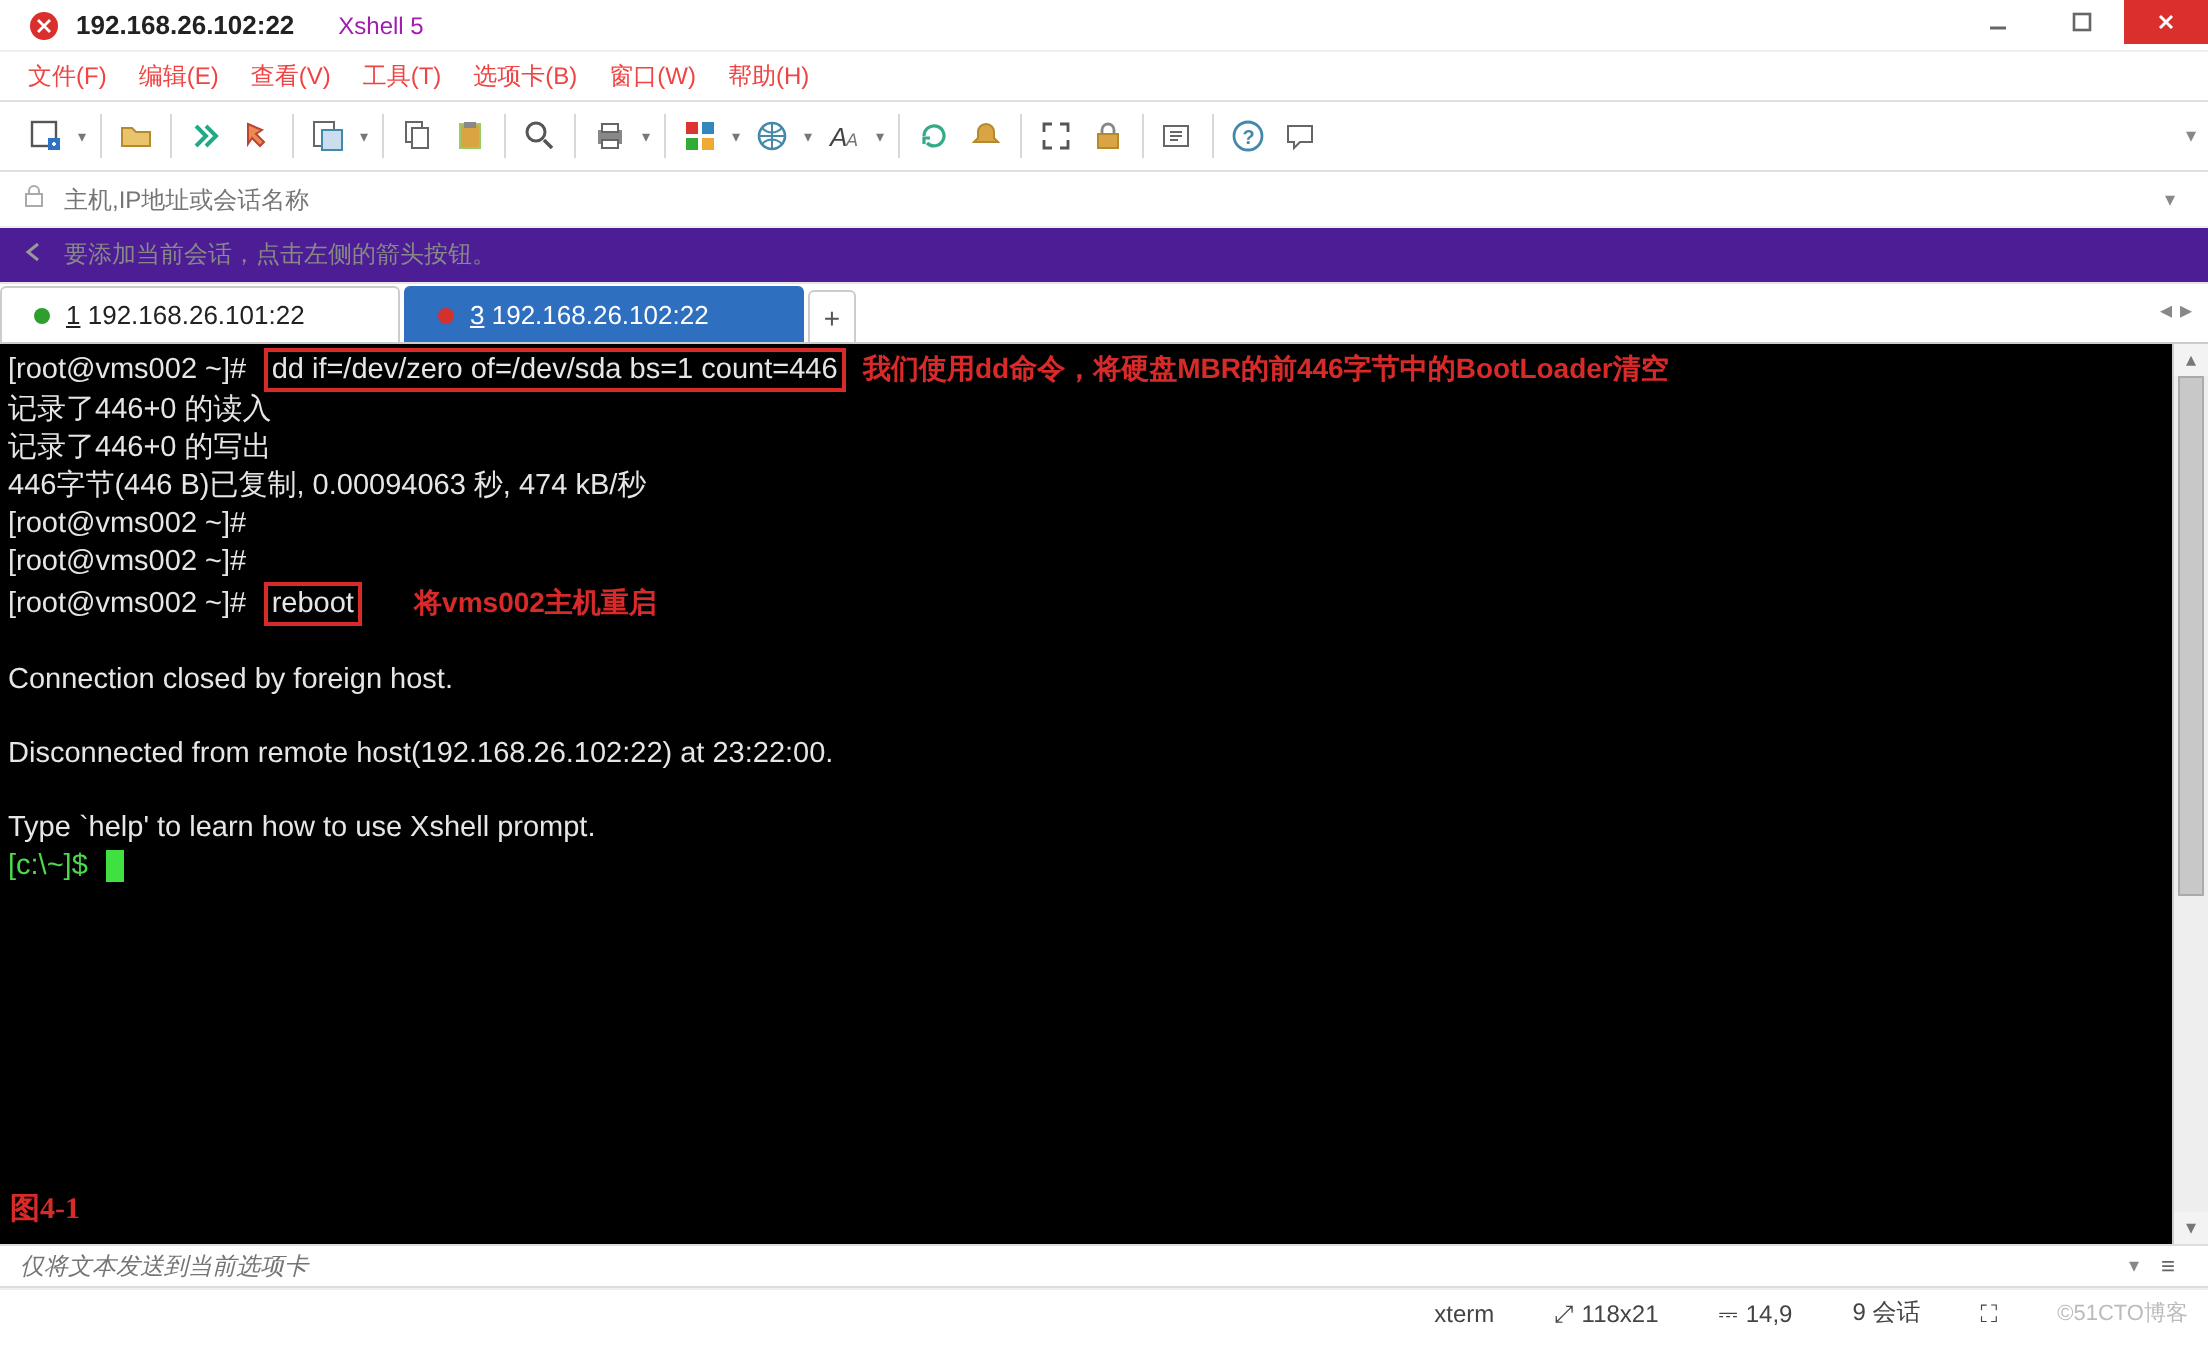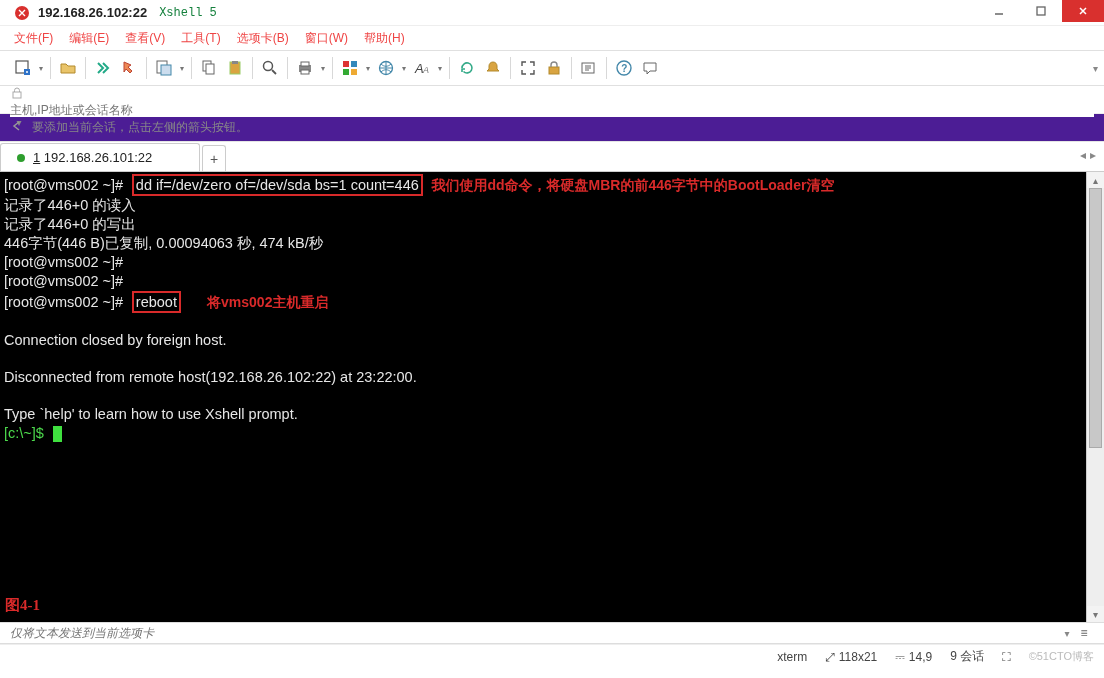--- a/index.html
+++ b/index.html
@@ -2,37 +2,37 @@
 <html><head>
 <meta charset="utf-8">
 <style>
   * { margin:0; padding:0; box-sizing:border-box; font-family:"Microsoft YaHei","Segoe UI",Arial,sans-serif; }
   body { width:1104px; height:678px; background:#fff; overflow:hidden; font-size:12px; }
   
   .titlebar { height:26px; display:flex; align-items:center; border-bottom:1px solid #eee; position:relative; }
   .app-icon { width:16px; height:16px; margin:0 8px 0 14px; }
   .app-icon svg { width:100%; height:100%; }
   .title-text { font-weight:bold; font-size:13px; color:#222; }
-  .title-sub { margin-left:12px; color:#15803d; font-size:12px;font-family:Liberation Mono, monospace; }
+  .title-sub { margin-left:22px; color:#a21caf; font-size:12px; }
   .win-controls { position:absolute; right:0; top:0; display:flex; }
   .win-btn { width:42px; height:22px; display:flex; align-items:center; justify-content:center; color:#666; }
   .win-close { background:#d9302e; color:#fff; }
   
   .menubar { height:24px; display:flex; align-items:center; padding:0 14px; gap:16px; font-size:12px; color:#ef4444; }
   .menubar span { cursor:default; }
   
   .toolbar { height:36px; border-top:1px solid #e0e0e0; border-bottom:1px solid #e0e0e0; display:flex; align-items:center; padding:0 10px; position:relative; }
   .tool-btn { width:26px; height:26px; display:flex; align-items:center; justify-content:center; color:#444; position:relative; }
   .tool-btn svg { width:18px; height:18px; }
   .tool-group { display:flex; align-items:center; }
   .drop { width:10px; display:flex; align-items:center; justify-content:center; color:#777; font-size:8px; }
   .sep { width:1px; height:22px; background:#d8d8d8; margin:0 4px; }
   .toolbar-chev { position:absolute; right:6px; color:#888; font-size:10px; }
   
-  .addrbar { height:28px; display:flex; padding:0 10px; border-bottom:1px solid #eee;flex-direction:column; }
+  .addrbar { height:28px; display:flex; align-items:center; padding:0 10px; border-bottom:1px solid #eee; }
   .addrbar .lock { width:18px; color:#888; margin-right:4px; }
   .addr-input { flex:1; border:none; outline:none; font-size:12px; color:#888; }
   .addr-end { width:18px; color:#888; text-align:center; font-size:10px; }
   
   .hintbar { height:28px; display:flex; align-items:center; padding:0 10px; background:#4c1d95; border-bottom:1px solid #e5e5e5; color:#888; font-size:12px; }
   .hintbar .arrow { width:18px; margin-right:4px; }
   
   .tabstrip { height:30px; display:flex; align-items:flex-end; padding:0 0; position:relative; border-bottom:1px solid #ccc; }
   .tab { height:28px; min-width:200px; padding:0 16px; display:flex; align-items:center; gap:8px; border:1px solid #ccc; border-bottom:none; border-radius:3px 3px 0 0; background:#fff; margin-right:2px; font-size:13px; color:#222; }
   .tab .dot { width:8px; height:8px; border-radius:50%; background:#2e9e2e; }
@@ -52,21 +52,21 @@
   .hl-box { border:2px solid #d92a2a; padding:0 2px; display:inline-block; }
   .anno { color:#d92a2a; font-weight:bold; font-family:"Microsoft YaHei",sans-serif; font-size:14px; }
   .cursor { display:inline-block; width:9px; height:16px; background:#3fe03f; vertical-align:middle; }
   .fig-label { position:absolute; left:5px; bottom:8px; color:#d92a2a; font-weight:bold; font-family:Liberation Serif, serif; font-size:15px; }
   
   .bottom-input { height:22px; display:flex; align-items:center; padding:0 10px; border-top:1px solid #ddd; border-bottom:1px solid #ddd; }
   .bottom-input input { flex:1; border:none; outline:none; font-size:12px; color:#0c4a6e; font-style:italic; }
   .bottom-end { width:14px; color:#888; font-size:10px; text-align:center; }
   .bottom-menu { width:20px; text-align:center; color:#666; }
   
-  .statusbar { height:24px; display:flex; align-items:center; justify-content:flex-end; padding:0 10px; gap:18px; font-size:12px; color:#444; border-top:1px solid #eee; }
+  .statusbar { height:24px; display:flex; align-items:center; justify-content:flex-end; padding:0 10px; gap:30px; font-size:12px; color:#444; border-top:1px solid #eee; }
   .statusbar .seg { display:flex; align-items:center; gap:4px;}
   .watermark { color:#bbb; font-size:11px;}
 </style>
 </head>
 <body>
 
 <div class="titlebar">
   <span class="app-icon">
     <svg viewBox="0 0 16 16">
         <circle cx="8" cy="8" r="7" fill="#d9302e"></circle>
@@ -267,20 +267,24 @@
         <path d="M9 3 L4 7 L9 11" fill="none" stroke="#999" stroke-width="1.5"></path>
       </svg>
   </span>
   <span>要添加当前会话，点击左侧的箭头按钮。</span>
 </div>
 
 <div class="tabstrip">
   <div class="tab">
     <span class="dot"></span>
     <span><span class="num">1</span> <span>192.168.26.101:22</span></span>
+  </div>
+  <div class="tab active">
+    <span class="dot"></span>
+    <span><span class="num">3</span> <span>192.168.26.102:22</span></span>
   </div>
   <div class="newtab">+</div>
   <div class="tab-nav">
     <span>◂</span>
     <span>▸</span>
   </div>
 </div>
 
 <div class="terminal-wrap">
   <div class="terminal"><span class="p-white">[root@vms002 ~]#</span> <span class="hl-box p-white">dd if=/dev/zero of=/dev/sda bs=1 count=446</span> <span class="anno">我们使用dd命令，将硬盘MBR的前446字节中的BootLoader清空</span>

